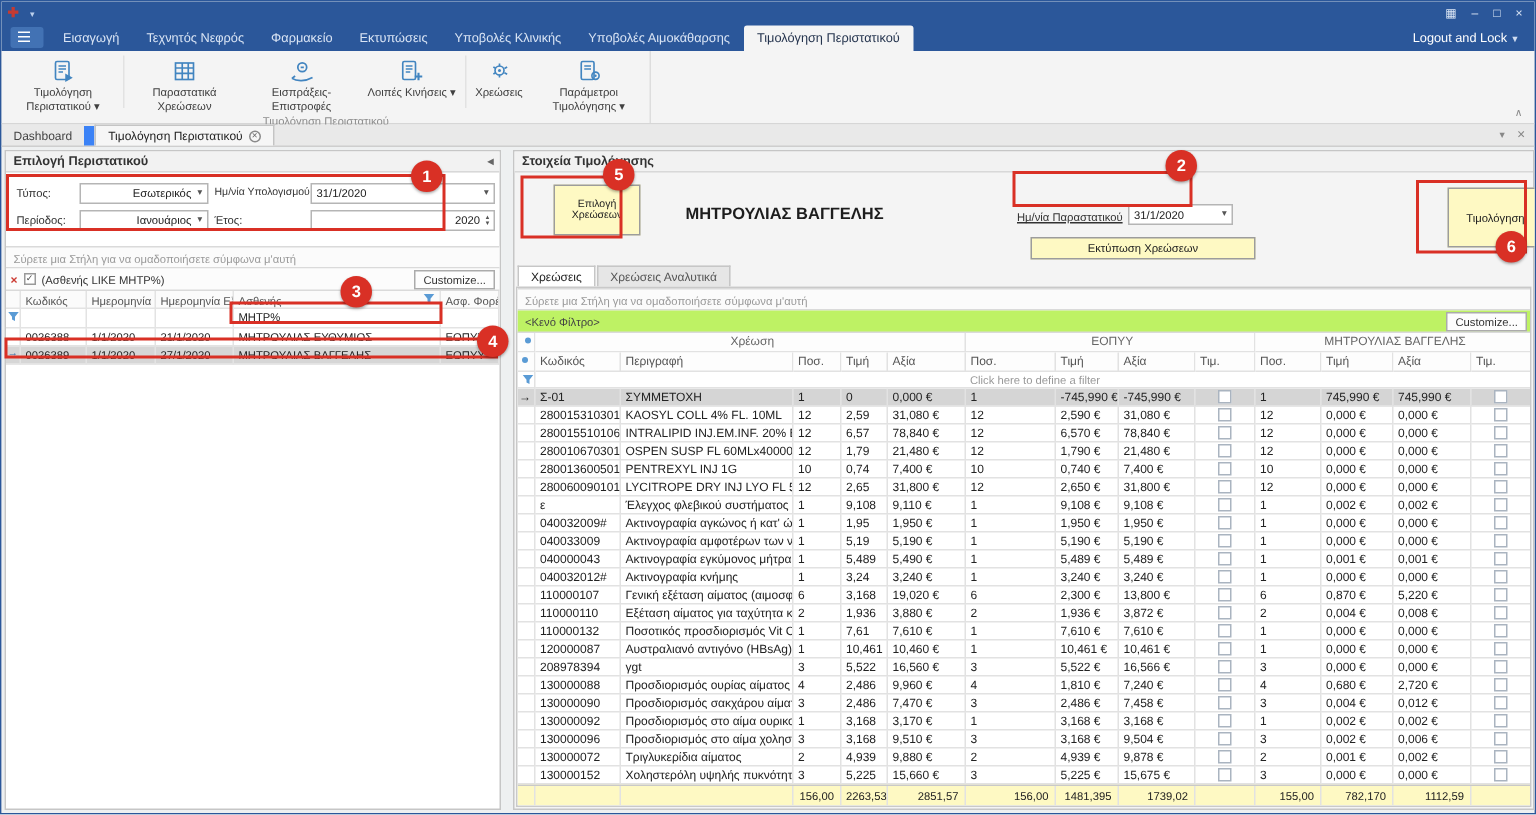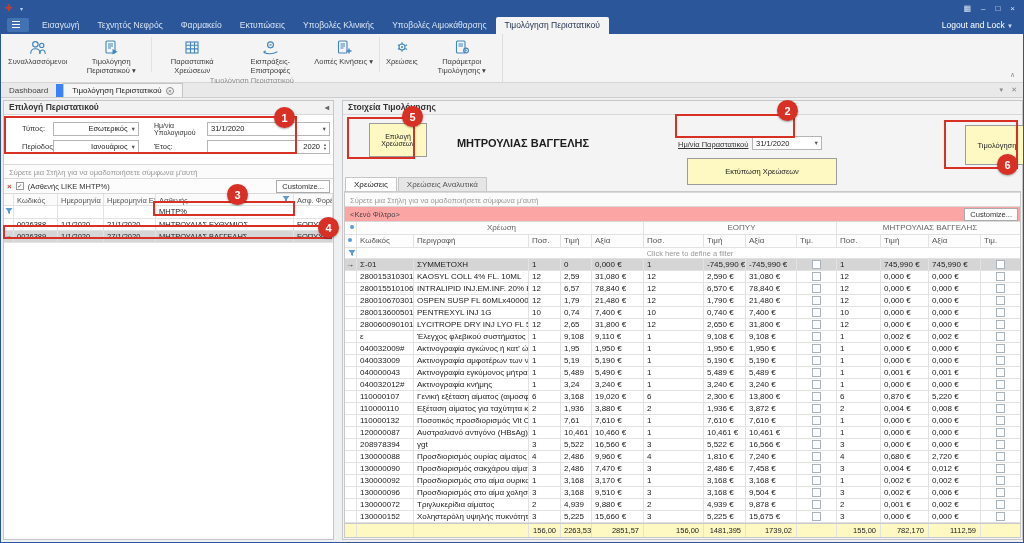--- a/index.html
+++ b/index.html
@@ -48,21 +48,21 @@
   
   .main { position:absolute; top:97px; left:0; right:0; bottom:0; background:#eef0f1; }
   .panel { position:absolute; background:#fff; border:1px solid #c6c6c6; }
   .panel-hdr { height:14px; background:#f2f2f2; border-bottom:1px solid #d8d8d8; font-size:8.5px; font-weight:bold; color:#333; line-height:13px; padding-left:5px; display:flex; }
   .collapse-btn { margin-left:auto; margin-right:4px; color:#666; font-size:8px; }
 
   
   #leftpanel { left:2px; top:2px; width:331px; bottom:2px; }
   .fields { padding:6px 3px 5px; }
   .frow { display:flex; align-items:center; height:15px; margin-bottom:3px; font-size:7.5px; color:#333; }
-  .flabel { padding-left:15px; }
+  .flabel { padding-left:4px; }
   .ctrl { border:1px solid #b5b5b5; background:#fff; height:14px; display:flex; align-items:center; padding:0 2px 0 3px; font-size:7.5px; color:#222; }
   .ctrl .val { flex:1; white-space:nowrap; overflow:hidden; }
   .ctrl .val.right { text-align:right; }
   .ctrl .darr { font-size:5.5px; color:#555; margin-left:3px; }
   .spin { display:flex; flex-direction:column; font-size:4px; color:#555; line-height:4px; margin-left:3px; }
 
   .groupbar { height:15px; border-top:1px solid #dadada; border-bottom:1px solid #dadada; background:#fbfbfb; color:#9a9a9a; font-size:7.5px; padding:3px 0 0 5px; white-space:nowrap; overflow:hidden; }
   .filterbar { height:15px; border-bottom:1px solid #dadada; display:flex; align-items:center; gap:4px; padding:0 3px; font-size:7.5px; color:#333; background:#fcfcfc; }
   .fx { color:#cc3b33; font-weight:bold; font-size:8px; }
   .fcheck { width:8px; height:8px; border:1px solid #9a9a9a; background:#fff; font-size:6px; line-height:7px; text-align:center; color:#444; }
@@ -98,21 +98,21 @@
   .tbody { flex:1; overflow:hidden; }
   .tbody .trow > div { height:12px; line-height:12px; }
   .tbody .trow.sel > div { background:#d5d5d5; }
   .cb { display:flex !important; align-items:center; justify-content:center; padding:0 !important; }
   .cb span { width:9px; height:9px; border:1px solid #aab4c0; background:#fff; }
   .tfoot { border-top:1px solid #c9c9c9; background:#fef9c3; flex:none; }
   .tfoot > div { height:13px; line-height:13px; font-size:7.5px; text-align:right; padding-right:4px; color:#222; border-bottom:none; }
   .ind { color:#3a6ea5; font-size:7px; padding-left:1px !important; }
   .dot { width:4px; height:4px; border-radius:50%; background:#5a9bd5; display:inline-block; margin-bottom:1px; }
 
-  .gfilterrow { height:15px; border-bottom:1px solid #dadada; display:flex; align-items:center; font-size:7.5px; color:#444; padding:0 2px 0 5px; background:#fca5a5; flex:none; }
+  .gfilterrow { height:15px; border-bottom:1px solid #dadada; display:flex; align-items:center; font-size:7.5px; color:#444; padding:0 2px 0 5px; background:#bef264; flex:none; }
 
   
   .abox { position:absolute; border:2px solid #d93025; z-index:40; pointer-events:none; }
   .acirc { position:absolute; width:21px; height:21px; border-radius:50%; background:#d93025; color:#fff; font-size:11px; font-weight:bold; display:flex; align-items:center; justify-content:center; z-index:41; box-shadow:0 1px 2px rgba(0,0,0,.35); pointer-events:none; }
 
   svg.ic { stroke:#4285c0; fill:none; stroke-width:1.1; }
 </style>
 </head>
 <body>
 
@@ -139,31 +139,20 @@
         <div class="mtab">Υποβολές Κλινικής</div>
         <div class="mtab">Υποβολές Αιμοκάθαρσης</div>
         <div class="mtab active">Τιμολόγηση Περιστατικού</div>
       </span>
     <span class="logout"><span>Logout and Lock</span> <span class="arr">▼</span></span>
   </div>
 
   <div class="ribbon">
     <div class="rgroup">
         <div class="rgrow">
-          <div class="rbtn">
-            <div class="ricon">
-              <svg class="ic" width="19" height="17" viewBox="0 0 18 16">
-                <circle cx="7" cy="5" r="2.6"></circle>
-                <path d="M2.5 14c0-3 2-4.8 4.5-4.8s4.5 1.8 4.5 4.8"></path>
-                <circle cx="13" cy="6" r="2"></circle>
-                <path d="M12 14c.2-2.3 1.4-3.6 2.8-3.6 1.2 0 2.4 1.1 2.6 3.6" transform="translate(-1 0)"></path>
-              </svg>
-            </div>
-            <div class="rlabel">Συναλλασσόμενοι</div>
-          </div>
           <div class="rbtn">
             <div class="ricon">
               <svg class="ic" width="18" height="17" viewBox="0 0 18 16">
                 <rect x="4" y="1.5" width="9" height="12" rx="1"></rect>
                 <path d="M6 4.5h5M6 6.5h5M6 8.5h3"></path>
                 <path d="M10.5 9.5l5 2.8-5 2.8z" fill="#4285c0" stroke="none"></path>
               </svg>
             </div>
             <div class="rlabel">Τιμολόγηση Περιστατικού ▾</div>
           </div>
@@ -327,21 +316,21 @@
         <span>Στοιχεία Τιμολόγησης</span>
       </div>
       <div class="rtoolbar">
         <div class="btn" style="left:10px; top:8px; width:58px; height:34px; font-size:7px;">Επιλογή Χρεώσεων</div>
         <div class="patient-name">ΜΗΤΡΟΥΛΙΑΣ ΒΑΓΓΕΛΗΣ</div>
         <span class="datelabel">Ημ/νία Παραστατικού</span>
         <span class="ctrl datefield">
             <span class="val">31/1/2020</span>
             <span class="darr">▼</span>
           </span>
-        <div class="btn" style="left:328px; top:43px; width:150px; height:27px;">Εκτύπωση Χρεώσεων</div>
+        <div class="btn" style="left:328px; top:43px; width:150px; height:15px;">Εκτύπωση Χρεώσεων</div>
         <div class="btn" style="left:606px; top:10px; width:64px; height:40px;">Τιμολόγηση</div>
       </div>
       <div class="rtabs">
           <div class="rtab active">Χρεώσεις</div>
           <div class="rtab">Χρεώσεις Αναλυτικά</div>
         </div>
       <div class="gridblock">
         <div class="groupbar">Σύρετε μια Στήλη για να ομαδοποιήσετε σύμφωνα μ'αυτή</div>
         <div class="gfilterrow">
           <span>&lt;Κενό Φίλτρο&gt;</span>

